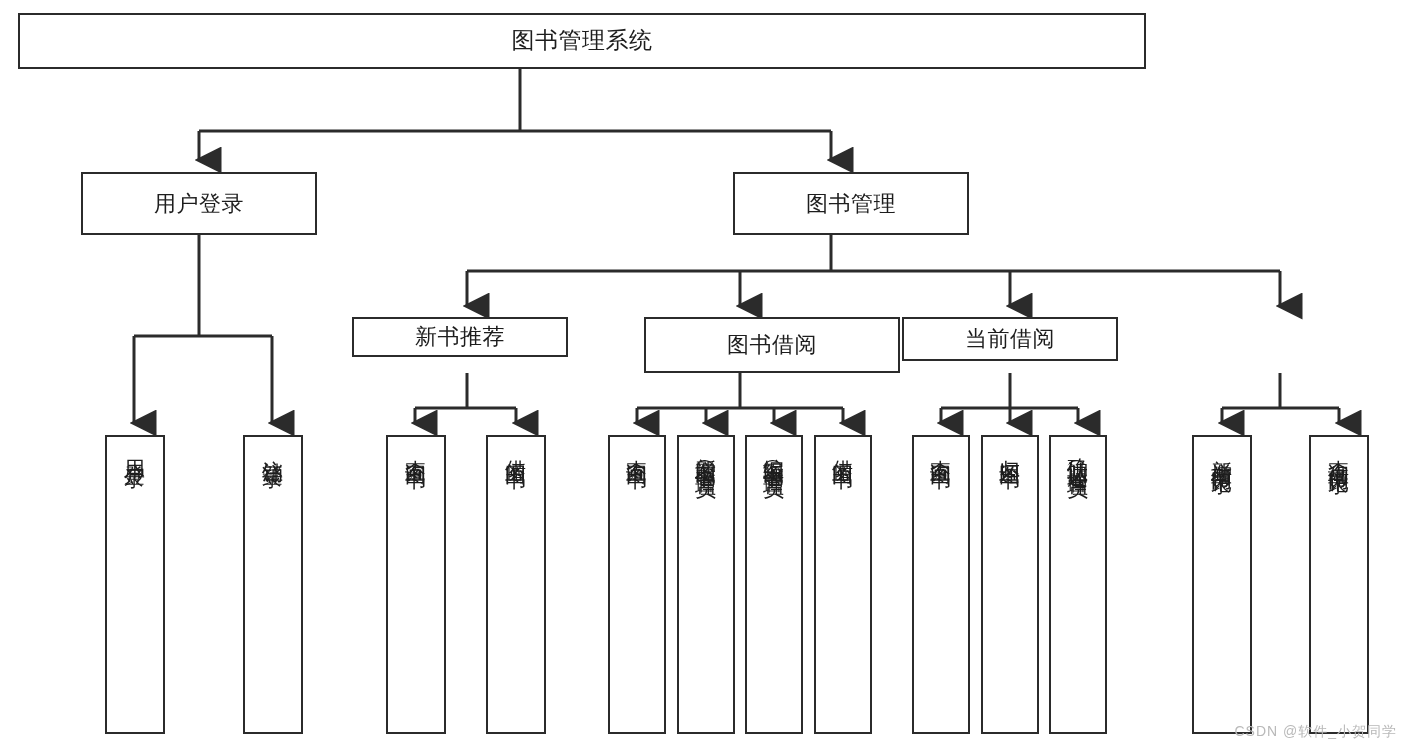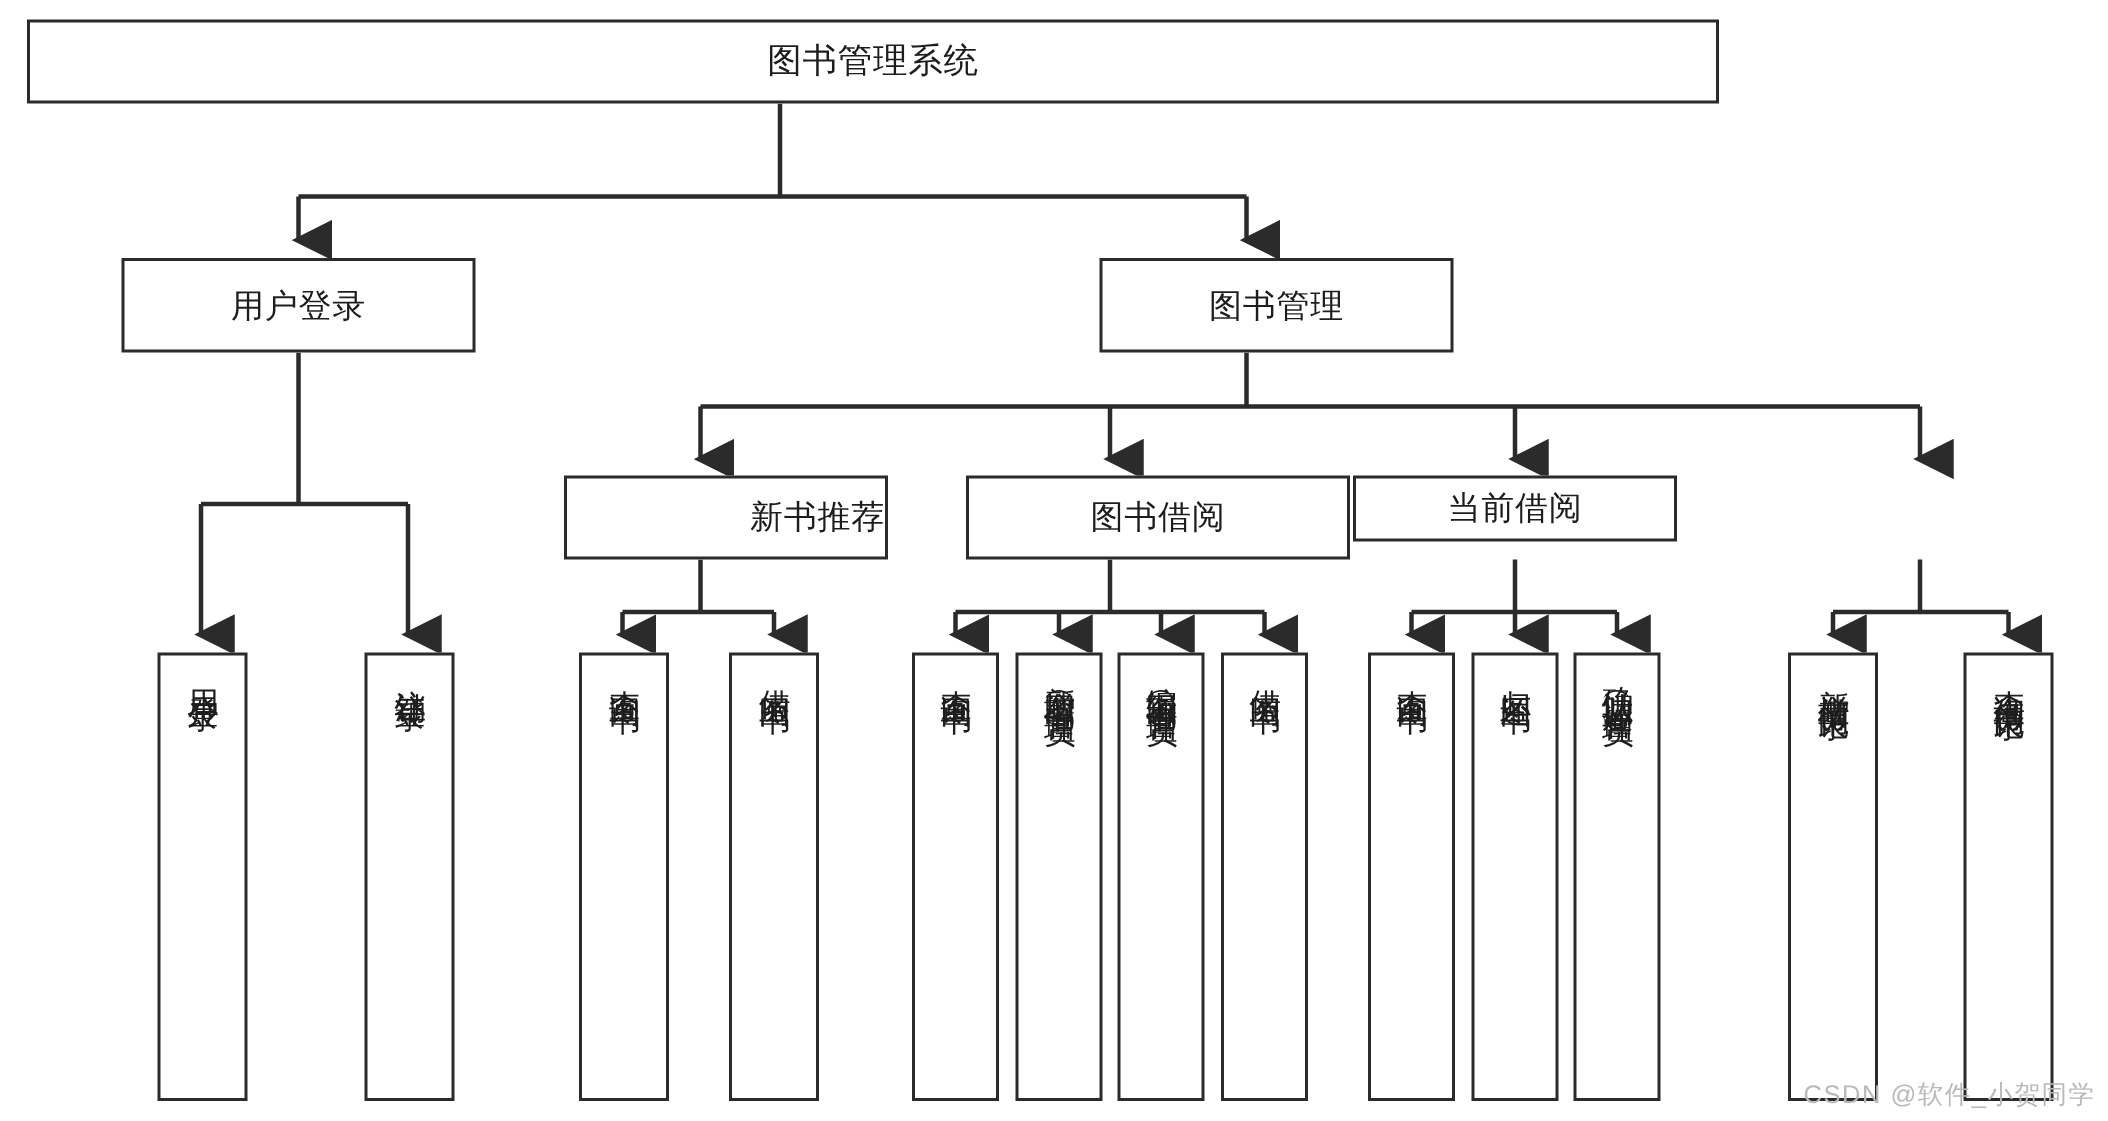--- a/index.html
+++ b/index.html
@@ -61,21 +61,21 @@
     line-height: 1;
     white-space: nowrap;
   }
   .node.v.toppad {
     padding-top: 4px;
   }
   #watermark {
     position: absolute;
     right: 8px;
     bottom: 6px;
-    font-size: 17px;
+    font-size: 14px;
     color: #b9b9b9;
     letter-spacing: 1px;
     white-space: nowrap;
     user-select: none;
   }
 </style>
 </head>
 <body>
 
 <div id="canvas">
@@ -136,21 +136,21 @@
     <span class="label">图书管理系统</span>
   </div>
 
   <div class="node h" style="left:81px; top:172px; width:236px; height:63px;">
     <span class="label">用户登录</span>
   </div>
   <div class="node h" style="left:713px; top:172px; width:236px; height:63px;margin-left:20px;">
     <span class="label">图书管理</span>
   </div>
 
-  <div class="node h" style="left:376px; top:317px; width:216px; height:56px;justify-content:flex-end;">
+  <div class="node h" style="left:352px; top:317px; width:216px; height:40px;">
     <span class="label">新书推荐</span>
   </div>
   <div class="node h" style="left:644px; top:317px; width:256px; height:56px;">
     <span class="label">图书借阅</span>
   </div>
   <div class="node h" style="left:902px; top:317px; width:216px; height:44px;">
     <span class="label">当前借阅</span>
   </div>
 
   <div class="node v" style="left:105px; top:435px; width:60px; height:299px;">

